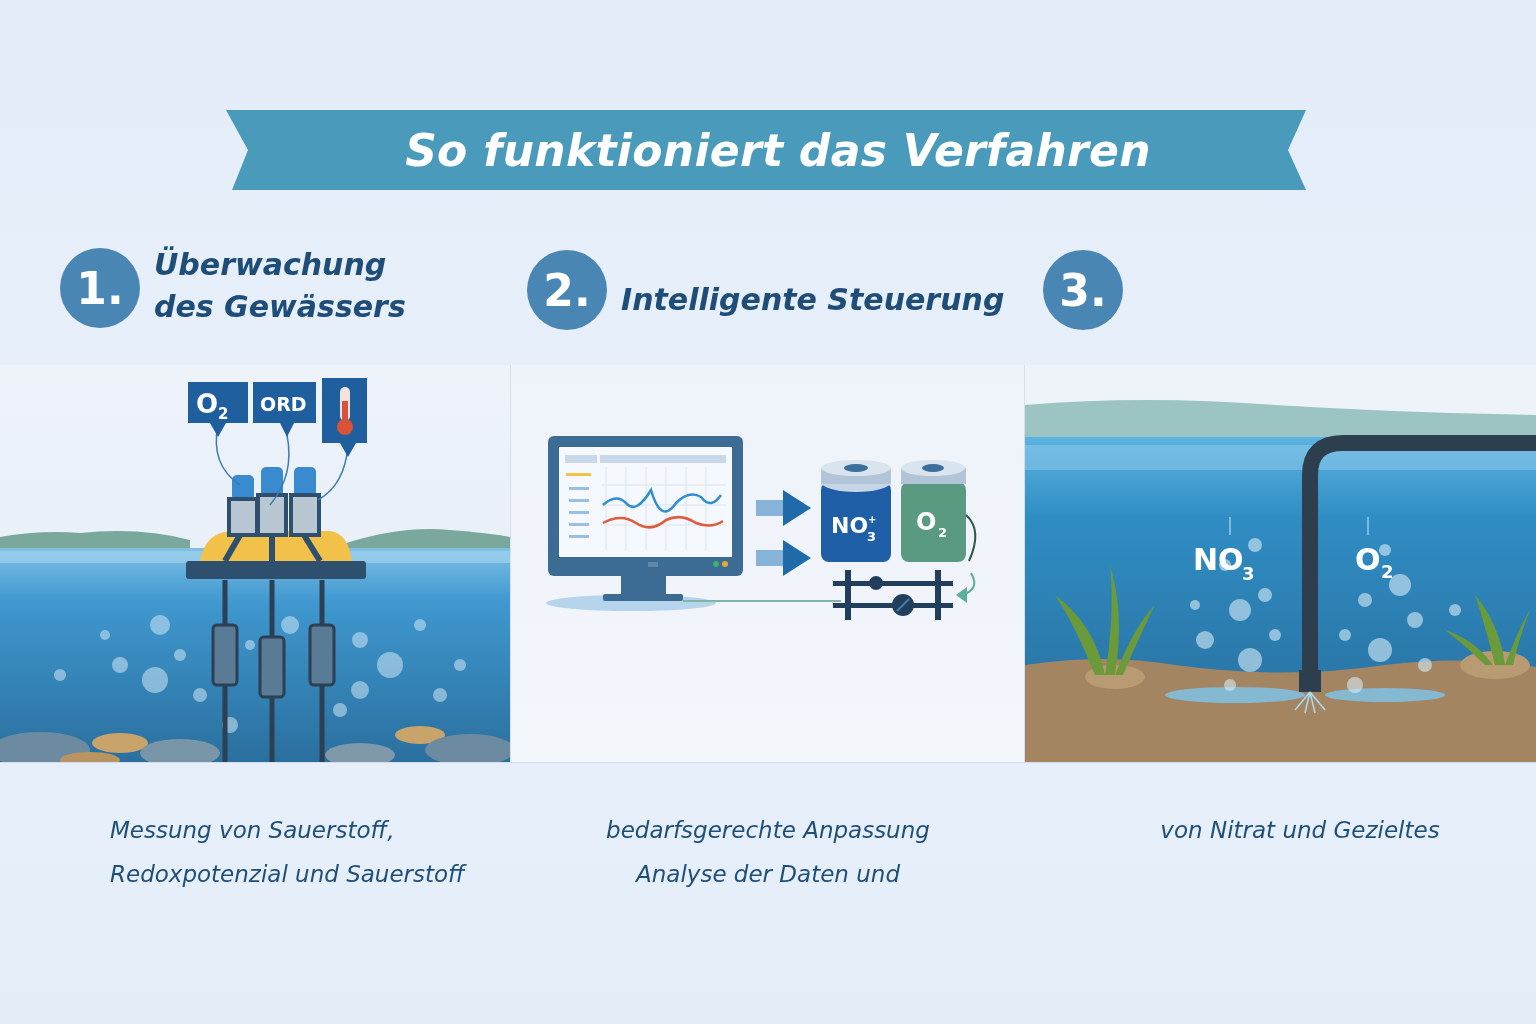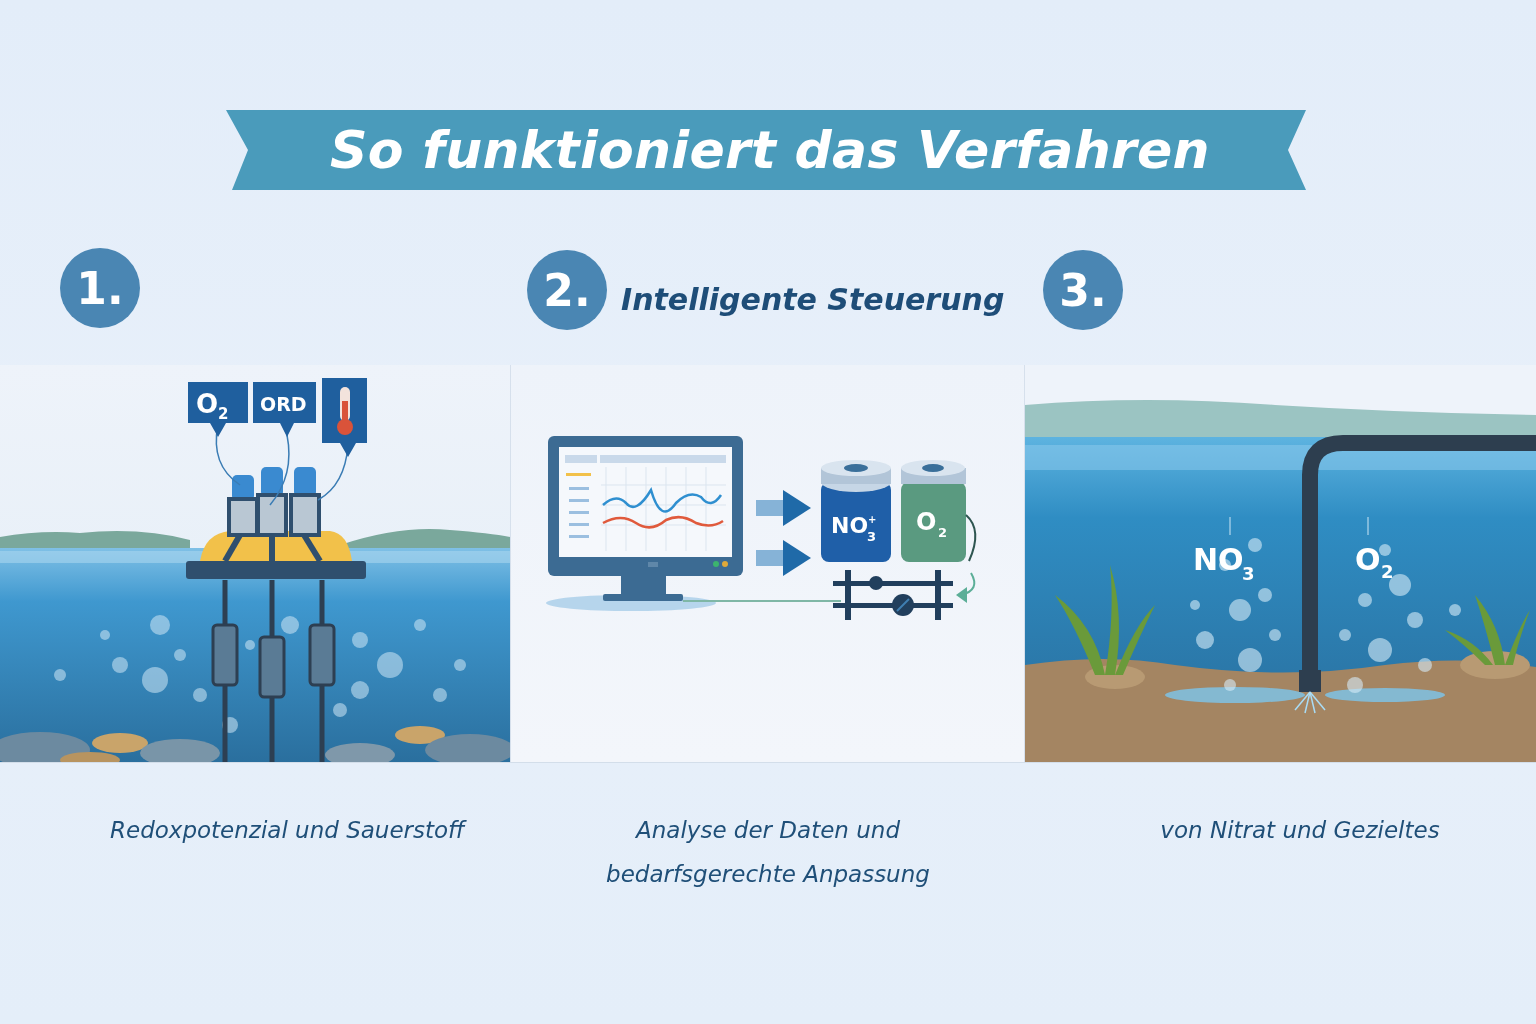--- a/index.html
+++ b/index.html
@@ -7,23 +7,23 @@
   body {
     background: linear-gradient(180deg, #e3edf9 0%, #e8f0fa 50%, #e4eef9 100%);
     font-family: "DejaVu Sans", sans-serif;
     position: relative;
   }
   .banner {
     position: absolute; left: 226px; top: 110px; width: 1080px; height: 80px;
   }
   .banner svg { position: absolute; left: 0; top: 0; }
   .banner-title {
-    position: absolute; left: 4px; top: 0; width: 100%; height: 80px;
+    position: absolute; left: 12px; top: 0; width: 100%; height: 80px;
     display: flex; align-items: center; justify-content: center;
-    color: #ffffff; font-size: 52px; font-weight: bold; font-style: italic;
+    color: #ffffff; font-size: 44px; font-weight: bold; font-style: italic;
     font-family: "DejaVu Sans", sans-serif; letter-spacing: 0.3px;
   }
   .step-head {
     position: absolute; display: flex; align-items: flex-start;
   }
   .step-num {
     width: 80px; height: 80px; border-radius: 50%;
     background: #4a86b3; color: #fff;
     display: flex; align-items: center; justify-content: center;
     font-size: 44px; font-weight: bold; font-family: "DejaVu Sans", sans-serif;
@@ -56,20 +56,24 @@
 
 <div class="banner">
   <svg width="1080" height="80" viewBox="0 0 1080 80">
     <polygon points="0,0 1080,0 1062,40 1080,80 6,80 22,40" fill="#4a9bbb"></polygon>
   </svg>
   <div class="banner-title">So funktioniert das Verfahren</div>
 </div>
 
 <div class="step-head" style="left:60px; top:248px;">
   <div class="step-num">1.</div>
+  <div class="step-title" style="margin-top:-4px;">
+    <div>Überwachung</div>
+    <div>des Gewässers</div>
+  </div>
 </div>
 
 <div class="step-head" style="left:527px; top:250px;">
   <div class="step-num">2.</div>
   <div class="step-title" style="margin-top:29px;">Intelligente Steuerung</div>
 </div>
 
 <div class="step-head" style="left:1043px; top:250px;">
   <div class="step-num">3.</div>
 </div>
@@ -320,21 +324,22 @@
       <line x1="343" y1="152" x2="343" y2="170" stroke="#cde6f5" stroke-width="1"></line>
       <text x="330" y="205" fill="#fff" font-size="30">O</text>
       <text x="356" y="213" fill="#fff" font-size="18">2</text>
     </g>
   </svg>
 </div>
 
 <div class="divider"></div>
 
 <div class="caption caption-1" style="text-align:left; left:110px;">
+  <div>Messung von Sauerstoff,</div>
   <div>Redoxpotenzial und Sauerstoff</div>
 </div>
 <div class="caption caption-2">
+  <div>bedarfsgerechte Anpassung</div>
   <div>Analyse der Daten und</div>
-  <div>bedarfsgerechte Anpassung</div>
 </div>
 <div class="caption caption-3">
   <div>von Nitrat und Gezieltes</div>
 </div>
 
 </body></html>

